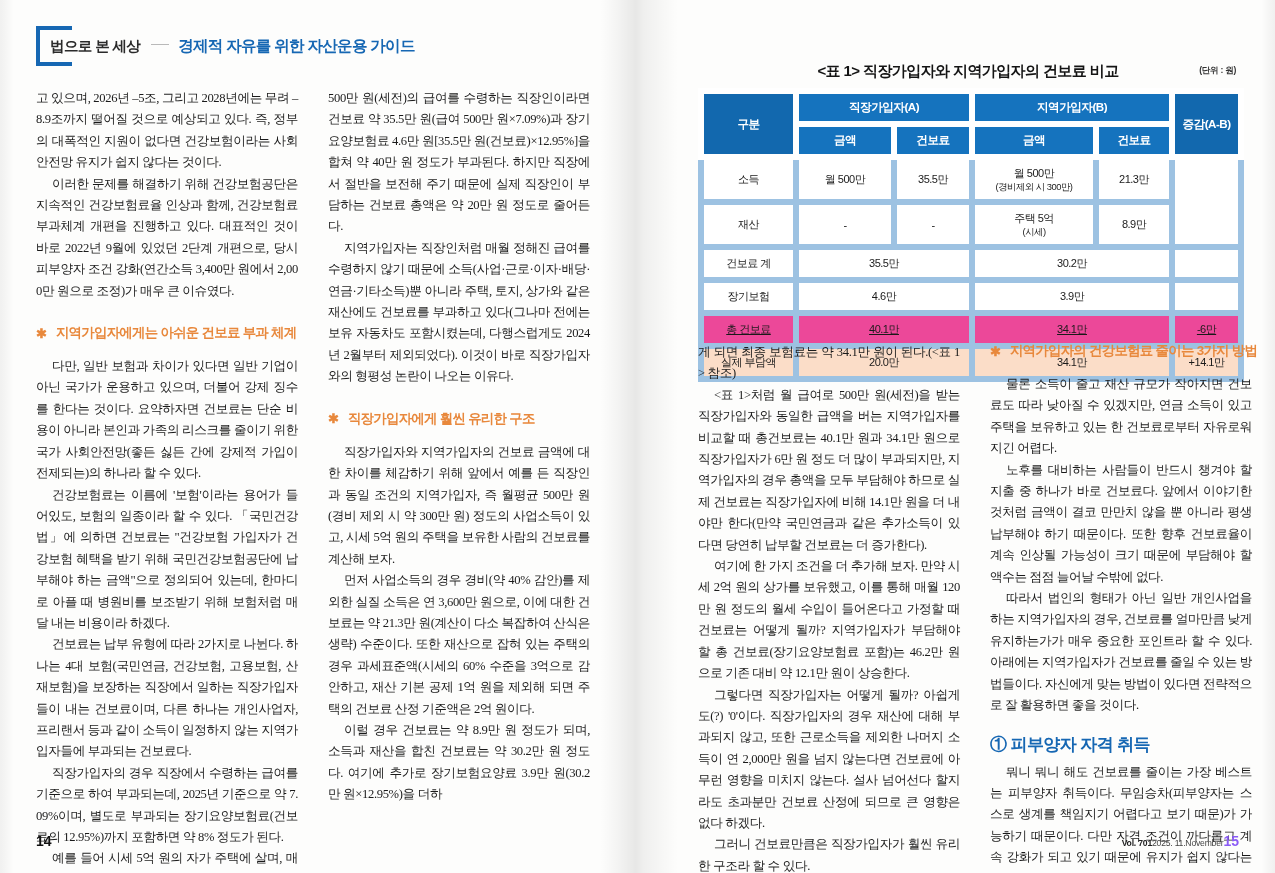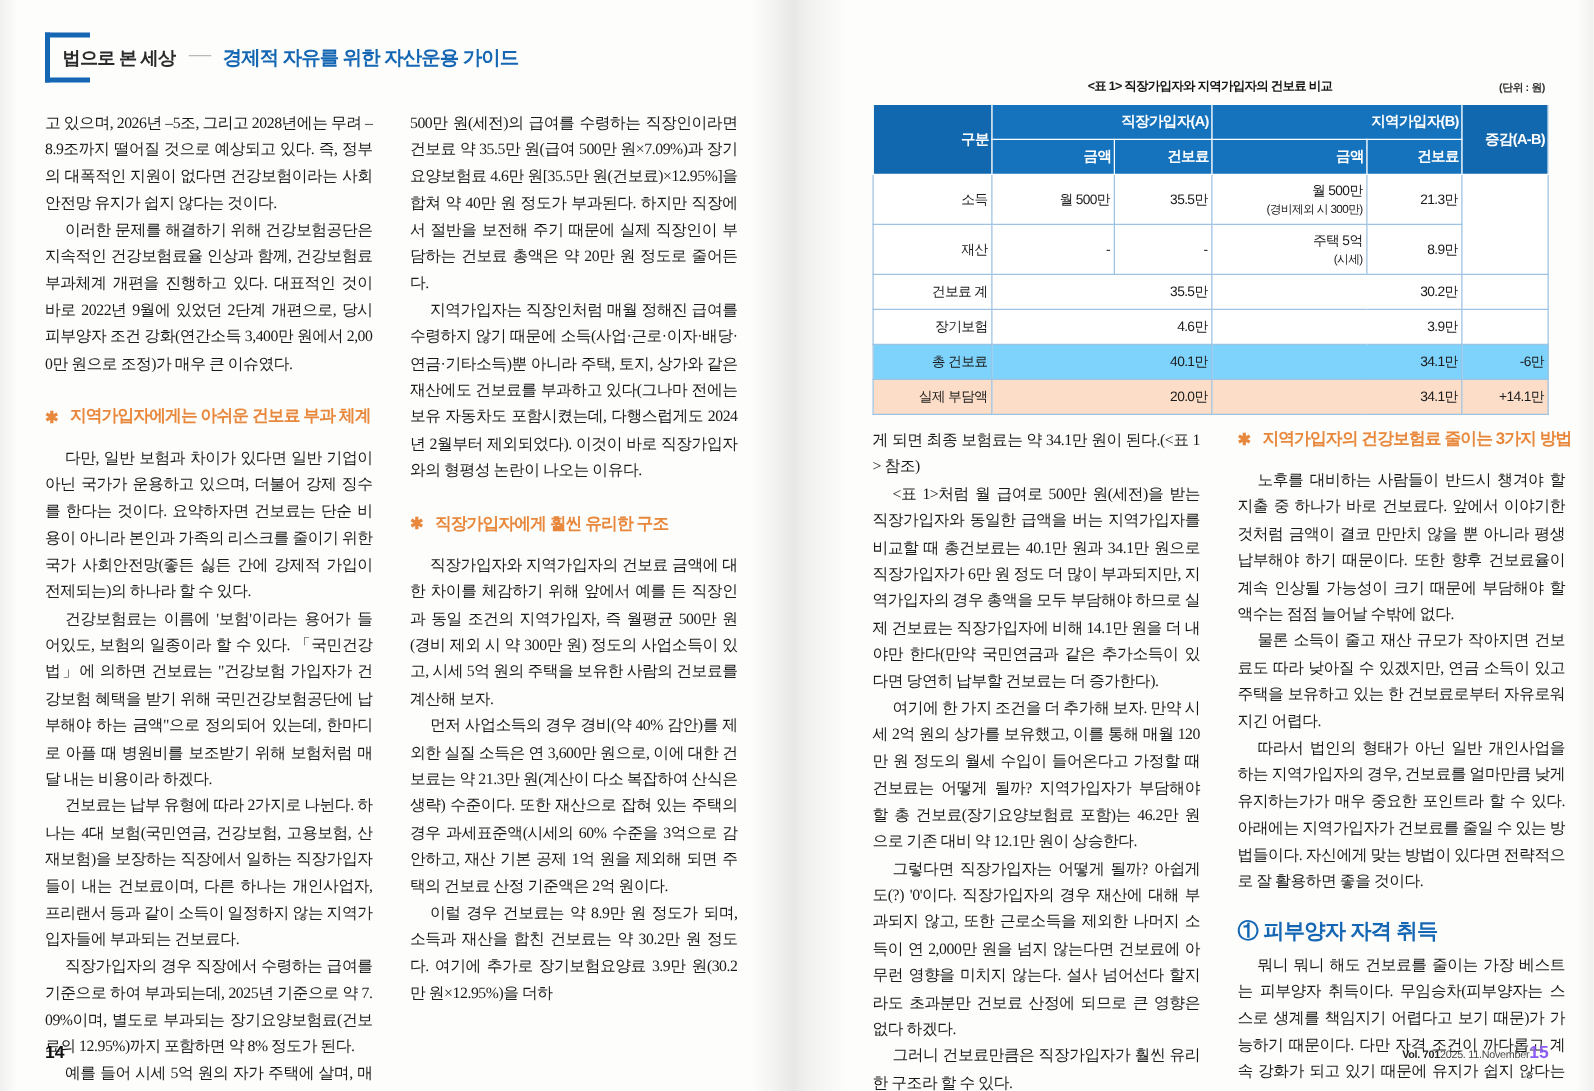--- a/index.html
+++ b/index.html
@@ -106,56 +106,56 @@
     font-size:17px;font-weight:700;color:#1667b3;
     letter-spacing:-0.6px;
     margin:16px 0 6px 0;
   }
 
   
   .tblwrap{position:absolute;left:58px;top:62px;width:540px;}
   .tbl-title{
     text-align:center;
     font-family:"Liberation Sans", sans-serif;
-    font-size:10px;font-weight:700;color:#141414;
+    font-size:15px;font-weight:700;color:#141414;
     letter-spacing:-0.6px;
     margin-bottom:7px;
   }
   .tbl-unit{
     position:absolute;right:2px;top:3px;
     font-family:"Liberation Sans", sans-serif;
     font-size:8.6px;font-weight:700;color:#333;
     letter-spacing:-0.3px;
   }
   table.t1{
     border-collapse:collapse;width:540px;
     table-layout:fixed;
     font-family:"Liberation Sans", sans-serif;
   }
   table.t1 th, table.t1 td{
-    border:1px solid #c4b5fd;
-    text-align:right;
+    border:6px solid #c4b5fd;
+    text-align:center;
     vertical-align:middle;
     letter-spacing:-0.5px;
   }
   table.t1 thead th{
     background:#1573be;color:#ffffff;
     font-size:11.6px;font-weight:700;
     border-color:#ffffff;
     padding:6px 2px;
   }
   table.t1 thead th.hd-dark{background:#1268ae;}
   table.t1 tbody td{
     background:#ffffff;color:#1a1a1a;
     font-size:11px;font-weight:400;
     padding:6px 3px;
     border-color:#9dc2e2;
   }
   table.t1 tbody td.lbl{font-weight:400;}
-  table.t1 tr.r-total td{background:#7dd3fc;}
+  table.t1 tr.r-total td{background:#ec4899;text-decoration:underline;}
   table.t1 tr.r-actual td{background:#fbddc8;}
   .val-minus{color:#2b9ddb;font-weight:700;font-size:11px;}
   .val-plus{color:#e22c18;font-weight:700;font-size:11px;}
   .sub2{font-size:9.4px;display:block;line-height:13px;}
   td.two-line{line-height:14px;}
 
   
   .pg-left{
     position:absolute;left:36px;bottom:24px;
     font-family:"Liberation Sans", sans-serif;
@@ -310,22 +310,22 @@
         <p class="bt">여기에 한 가지 조건을 더 추가해 보자. 만약 시세 2억 원의 상가를 보유했고, 이를 통해 매월 120만 원 정도의 월세 수입이 들어온다고 가정할 때 건보료는 어떻게 될까? 지역가입자가 부담해야 할 총 건보료(장기요양보험료 포함)는 46.2만 원으로 기존 대비 약 12.1만 원이 상승한다.</p>
         <p class="bt">그렇다면 직장가입자는 어떻게 될까? 아쉽게도(?) '0'이다. 직장가입자의 경우 재산에 대해 부과되지 않고, 또한 근로소득을 제외한 나머지 소득이 연 2,000만 원을 넘지 않는다면 건보료에 아무런 영향을 미치지 않는다. 설사 넘어선다 할지라도 초과분만 건보료 산정에 되므로 큰 영향은 없다 하겠다.</p>
         <p class="bt">그러니 건보료만큼은 직장가입자가 훨씬 유리한 구조라 할 수 있다.</p>
       </div>
 
       <div class="col">
         <div class="sec-h" style="margin-top:0;">
           <span class="sec-star">✱</span>
           <span class="sec-txt">지역가입자의 건강보험료 줄이는 3가지 방법</span>
         </div>
+        <p class="bt">물론 소득이 줄고 재산 규모가 작아지면 건보료도 따라 낮아질 수 있겠지만, 연금 소득이 있고 주택을 보유하고 있는 한 건보료로부터 자유로워지긴 어렵다.</p>
         <p class="bt">노후를 대비하는 사람들이 반드시 챙겨야 할 지출 중 하나가 바로 건보료다. 앞에서 이야기한 것처럼 금액이 결코 만만치 않을 뿐 아니라 평생 납부해야 하기 때문이다. 또한 향후 건보료율이 계속 인상될 가능성이 크기 때문에 부담해야 할 액수는 점점 늘어날 수밖에 없다.</p>
-        <p class="bt">물론 소득이 줄고 재산 규모가 작아지면 건보료도 따라 낮아질 수 있겠지만, 연금 소득이 있고 주택을 보유하고 있는 한 건보료로부터 자유로워지긴 어렵다.</p>
         <p class="bt">따라서 법인의 형태가 아닌 일반 개인사업을 하는 지역가입자의 경우, 건보료를 얼마만큼 낮게 유지하는가가 매우 중요한 포인트라 할 수 있다. 아래에는 지역가입자가 건보료를 줄일 수 있는 방법들이다. 자신에게 맞는 방법이 있다면 전략적으로 잘 활용하면 좋을 것이다.</p>
 
         <div class="sub-h">① 피부양자 자격 취득</div>
 
         <p class="bt">뭐니 뭐니 해도 건보료를 줄이는 가장 베스트는 피부양자 취득이다. 무임승차(피부양자는 스스로 생계를 책임지기 어렵다고 보기 때문)가 가능하기 때문이다. 다만 자격 조건이 까다롭고 계속 강화가 되고 있기 때문에 유지가 쉽지 않다는 걸점이 있다.</p>
 
       </div>
     </div>
 
     <div class="pg-right">

